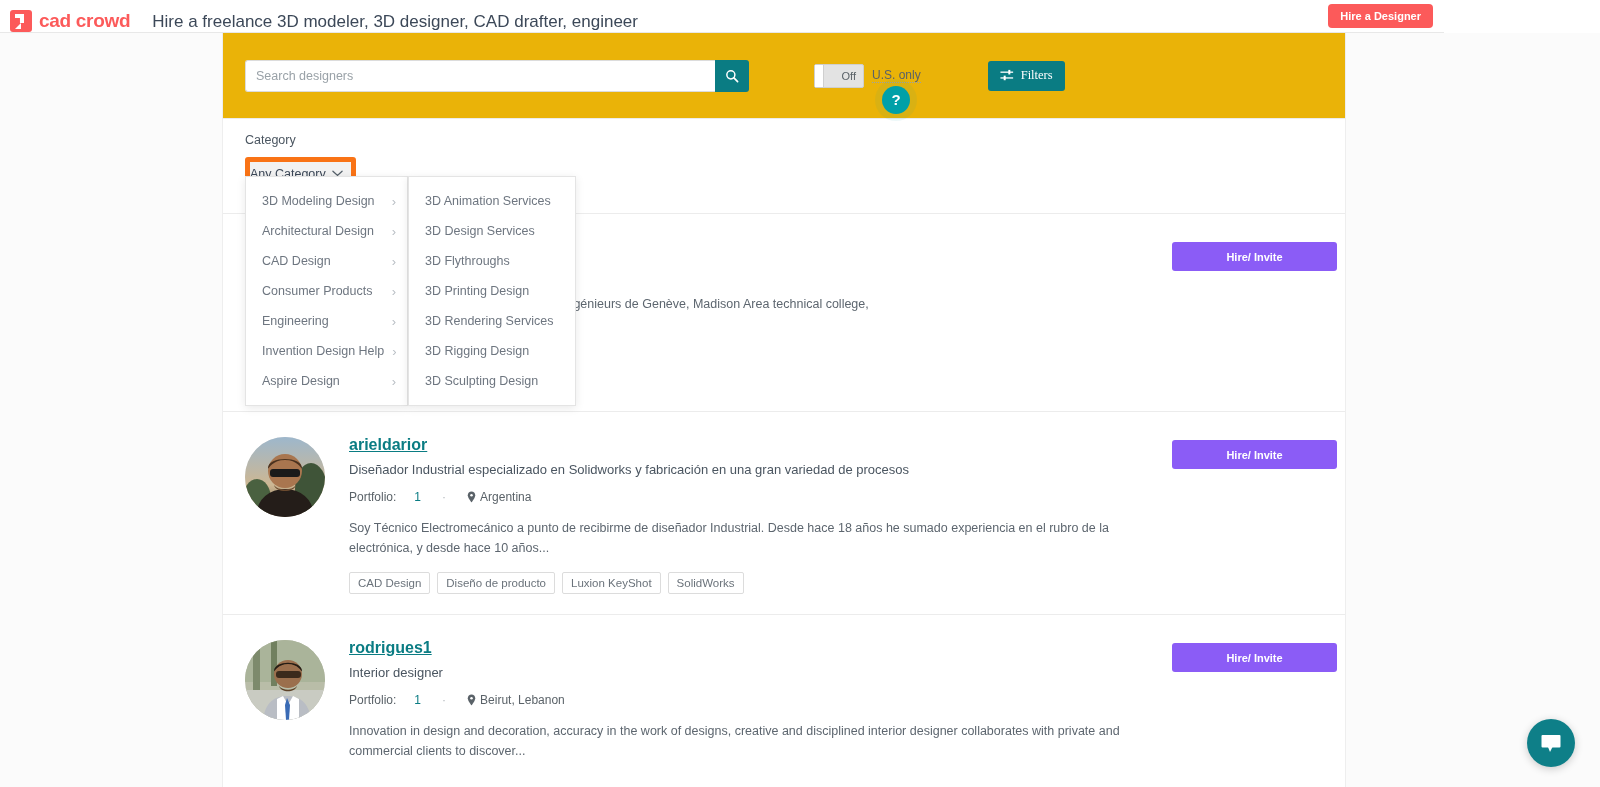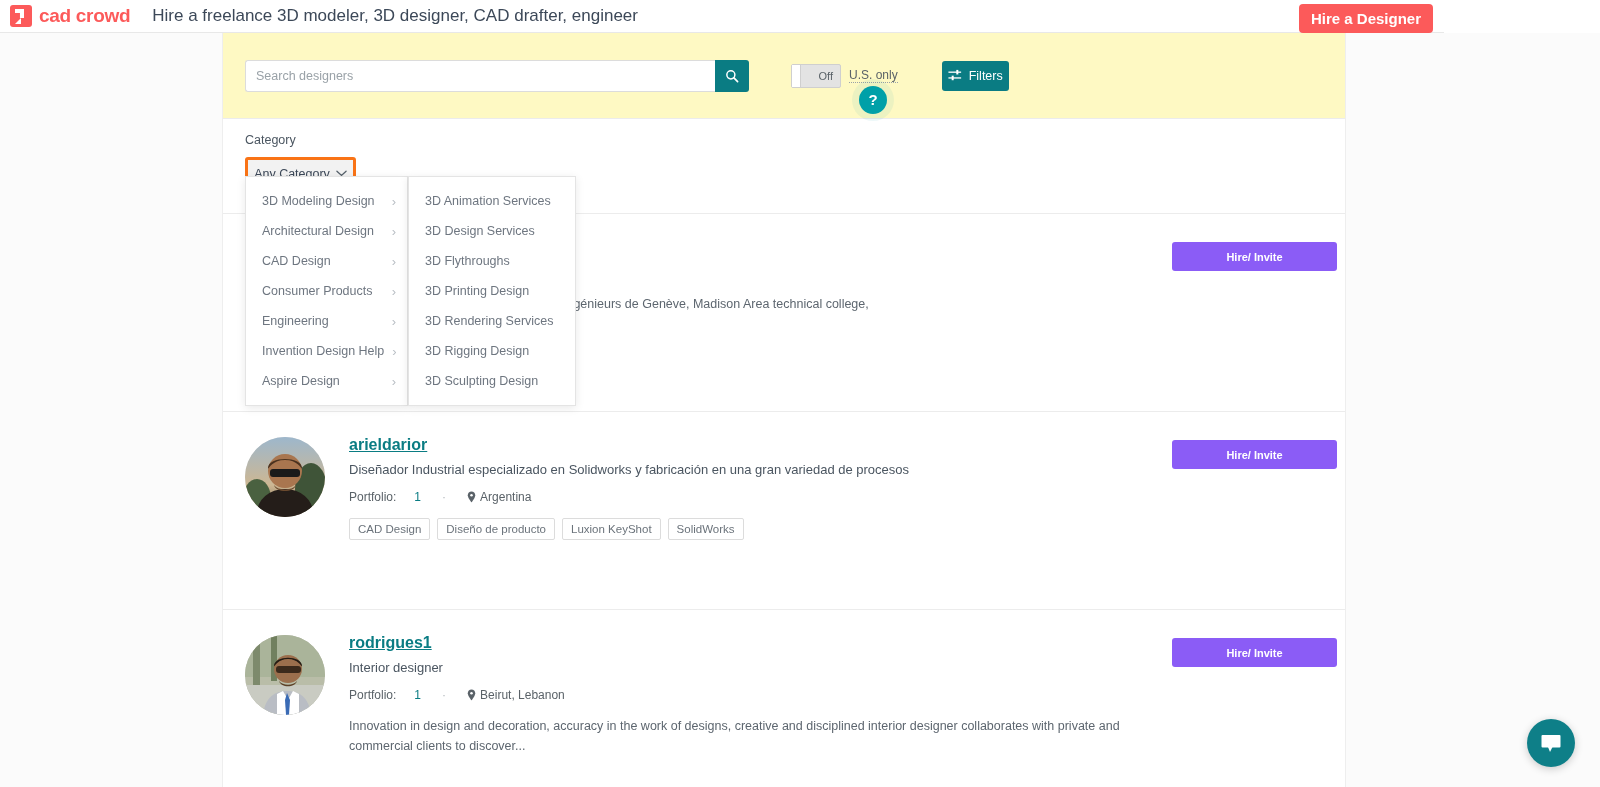--- a/index.html
+++ b/index.html
@@ -10,21 +10,21 @@
     background: #ffffff;
     font-family: "Liberation Sans", sans-serif;
     -webkit-font-smoothing: antialiased;
   }
 
   
   .topnav {
     position: absolute; top: 0; left: 0; width: 1444px; height: 33px;
     background: #ffffff;
     border-bottom: 1px solid #e8e8e8;
-    display: flex; align-items: center;
+    display: flex; align-items: flex-end;
   }
   .brand { display: flex; align-items: center; margin-left: 10px; }
   .brand-mark {
     width: 22px; height: 22px; background: #fc5a5a;
     border-radius: 3px; position: relative; margin-right: 7px;
     flex: 0 0 auto;
   }
   .brand-mark::before {
     content: ""; position: absolute; left: 5px; top: 4px;
     width: 9px; height: 9px; background: #ffffff;
@@ -39,21 +39,21 @@
     color: #fc5a5a; font-size: 19px; font-weight: bold;
     letter-spacing: -0.3px; white-space: nowrap;
   }
   .nav-title {
     margin-left: 22px; font-size: 17px; color: #3c4858;
     white-space: nowrap;
   }
   .hire-designer-btn {
     position: absolute; right: 11px; top: 4px;
     background: #fc5a5a; color: #fff; border: none;
-    border-radius: 4px; font-size: 15px; font-weight: bold;
+    border-radius: 4px; font-size: 11px; font-weight: bold;
     padding: 6px 12px; cursor: pointer;
     font-family: "Liberation Sans", sans-serif;
     white-space: nowrap;
   }
 
   
   .page {
     position: absolute; top: 33px; left: 0;
     width: 1600px; height: 754px;
     background: #fbfbfb;
@@ -61,24 +61,25 @@
   .container {
     position: absolute; left: 222px; top: 0;
     width: 1124px; min-height: 754px;
     background: #ffffff;
     border-left: 1px solid #eeeeee;
     border-right: 1px solid #eeeeee;
   }
 
   
   .search-strip {
-    height: 86px; background: #fef9c3;
+    height: 86px; background: #eab308;
     border-bottom: 1px solid #ececec;
     display: flex; align-items: center;
     padding-left: 22px;
+    gap: 23px;
   }
   .search-wrap { display: flex; height: 32px; }
   .search-input {
     width: 470px; height: 32px;
     border: 1px solid #dcdcdc; border-right: none;
     border-radius: 3px 0 0 3px;
     padding: 0 10px; font-size: 12.5px; color: #555;
     outline: none; background: #fff;
     font-family: "Liberation Sans", sans-serif;
   }
@@ -115,40 +116,40 @@
     width: 28px; height: 28px; border-radius: 50%;
     background: #00a0a8; color: #fff;
     font-size: 15px; font-weight: bold;
     display: flex; align-items: center; justify-content: center;
     box-shadow: 0 0 0 7px rgba(0,160,168,0.07);
     cursor: pointer;
   }
   .filters-btn {
     margin-left: 44px; background: #0a7c83; color: #fff;
     border: none; border-radius: 3px; height: 30px;
-    padding: 0 6px; font-size: 12.5px; cursor: pointer;
+    padding: 0 12px; font-size: 12.5px; cursor: pointer;
     display: flex; align-items: center; gap: 7px;
-    font-family: Liberation Sans, sans-serif;
+    font-family: Liberation Serif, serif;
   }
 
   
   .filter-strip {
     height: 95px; border-bottom: 1px solid #ececec;
     padding: 14px 0 0 22px; position: relative;
   }
   .filter-row { display: flex; }
   .filter-field { position: relative; }
   .filter-field + .filter-field { margin-left: 23px; }
   .filter-label {
     font-size: 12.5px; color: #4a5560; margin-bottom: 10px; display: block;
   }
   .category-select {
     width: 111px; height: 33px; background: #f2f2f2;
-    border: 3px solid #f97316; border-radius: 3px;
-    display: flex; align-items: center; justify-content: center; gap: 6px;
+    border: 5px solid #f97316; border-radius: 3px;
+    display: flex; align-items: center; gap: 6px;
     font-size: 12.5px; color: #3c4858; cursor: pointer;
   }
   .location-input {
     width: 307px; height: 33px; border: 1px solid #dcdcdc;
     border-radius: 3px; padding: 0 10px 0 31px;
     font-size: 12.5px; color: #555; outline: none;
     font-family: "Liberation Sans", sans-serif; background: #fff;
   }
   .location-input::placeholder { color: #a6adb3; }
   .pin-icon-abs {
@@ -407,20 +408,21 @@
         <span class="meta-count">1</span>
         <span class="meta-sep">·</span>
         <span class="meta-loc">
           <svg width="9" height="12" viewBox="0 0 12 16">
             <path d="M6 0.6C3.2 0.6 1 2.8 1 5.6c0 3.6 5 9.5 5 9.5s5-5.9 5-9.5C11 2.8 8.8 0.6 6 0.6z" fill="#5a6268"></path>
             <circle cx="6" cy="5.6" r="1.7" fill="#ffffff"></circle>
           </svg>
           <span>Argentina</span>
         </span>
       </div>
+      <div class="designer-desc">Soy Técnico Electromecánico a punto de recibirme de diseñador Industrial. Desde hace 18 años he sumado experiencia en el rubro de la electrónica, y desde hace 10 años...</div>
       <div class="tags">
         <span class="tag">CAD Design</span>
         <span class="tag">Diseño de producto</span>
         <span class="tag">Luxion KeyShot</span>
         <span class="tag">SolidWorks</span>
       </div>
     </div>
     <button class="hire-invite-btn">Hire/ Invite</button>
   </div>
 

